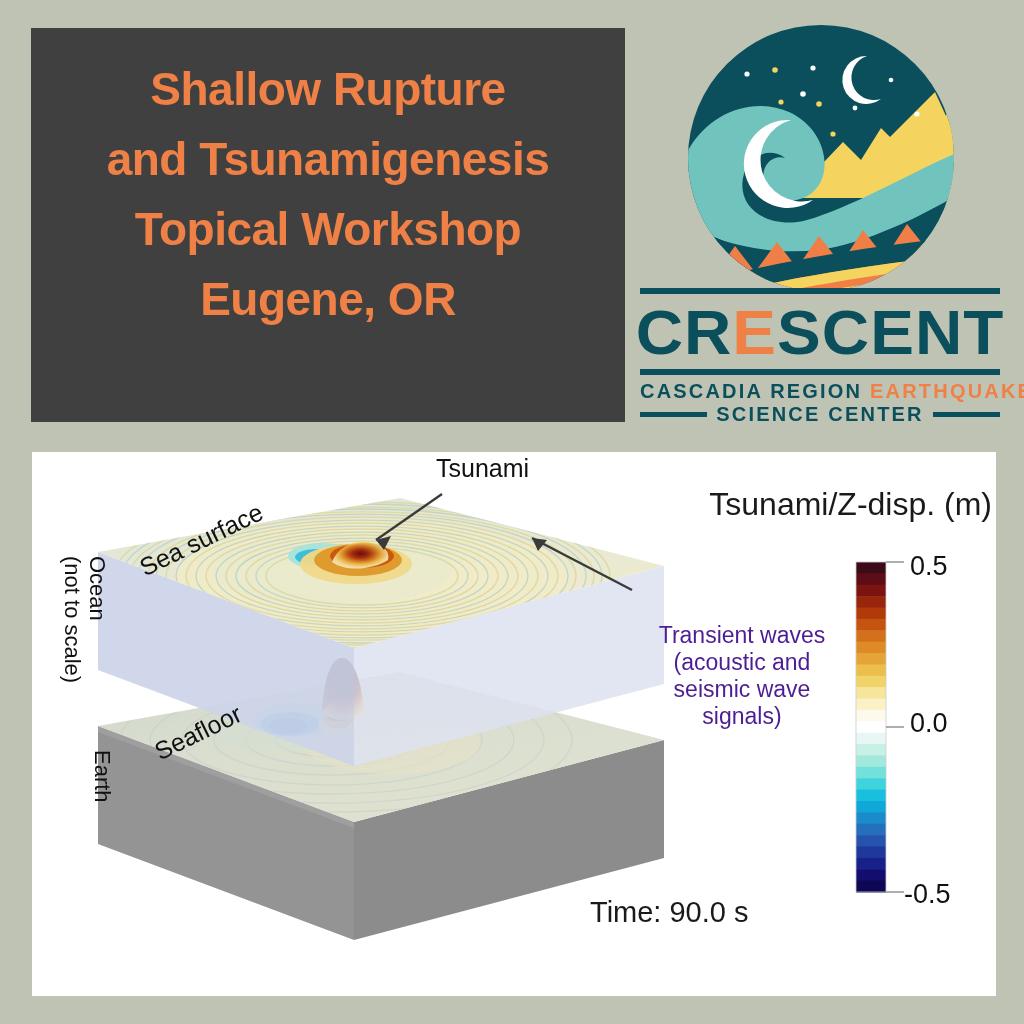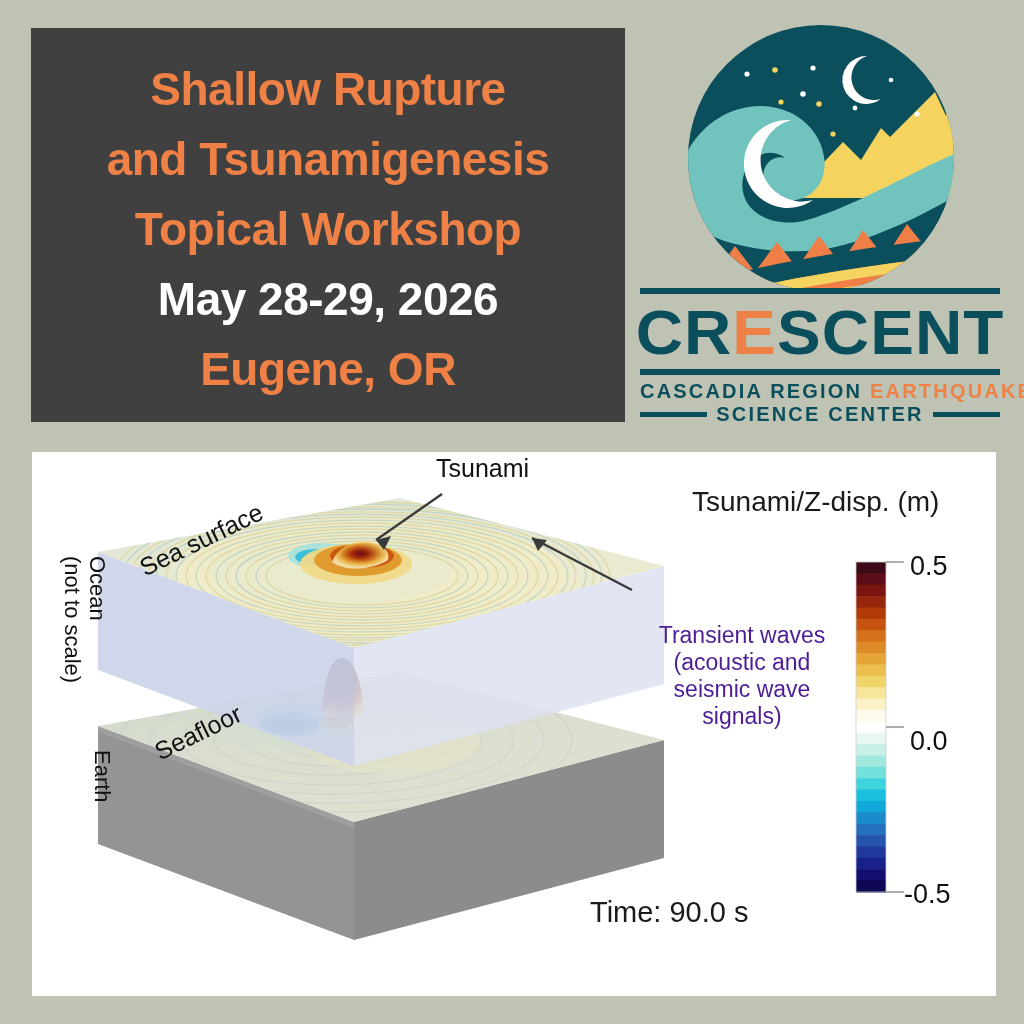--- a/index.html
+++ b/index.html
@@ -126,33 +126,33 @@
     position: absolute;
     inset: 0;
   }
   .fig-svg { position: absolute; left: 0; top: 0; }
 
   .cb-title {
     position: absolute;
     left: 660px;
     top: 34px;
     width: 300px;
-    text-align: left;
-    font-size: 28px;
+    text-align: right;
+    font-size: 32px;
     color: #1a1a1a;
     white-space: nowrap;
   }
   .cb-tick {
     position: absolute;
     font-size: 27px;
     color: #111111;
     white-space: nowrap;
   }
   .cb-tick.t-hi  { left: 878px; top: 99px; }
-  .cb-tick.t-mid { left: 878px; top: 274px; }
+  .cb-tick.t-mid { left: 878px; top: 256px; }
   .cb-tick.t-lo  { left: 872px; top: 427px; }
 
   .time-label {
     position: absolute;
     left: 558px;
     top: 444px;
     font-size: 29px;
     color: #1a1a1a;
     white-space: nowrap;
   }
@@ -207,21 +207,20 @@
 </style>
 </head>
 <body>
 
 <div id="root">
 
   <div class="title-card">
     <div class="title-line">Shallow Rupture</div>
     <div class="title-line">and Tsunamigenesis</div>
     <div class="title-line">Topical Workshop</div>
-    <div class="title-line white">May 28-29, 2026</div>
     <div class="title-line loc">Eugene, OR</div>
   </div>
 
   <div class="emblem-wrap">
     <svg width="272" height="272" viewBox="0 0 272 272" xmlns="http://www.w3.org/2000/svg">
       <defs>
         <clipPath id="circClip">
             <circle cx="136" cy="136" r="133"></circle>
           </clipPath>
       </defs>

